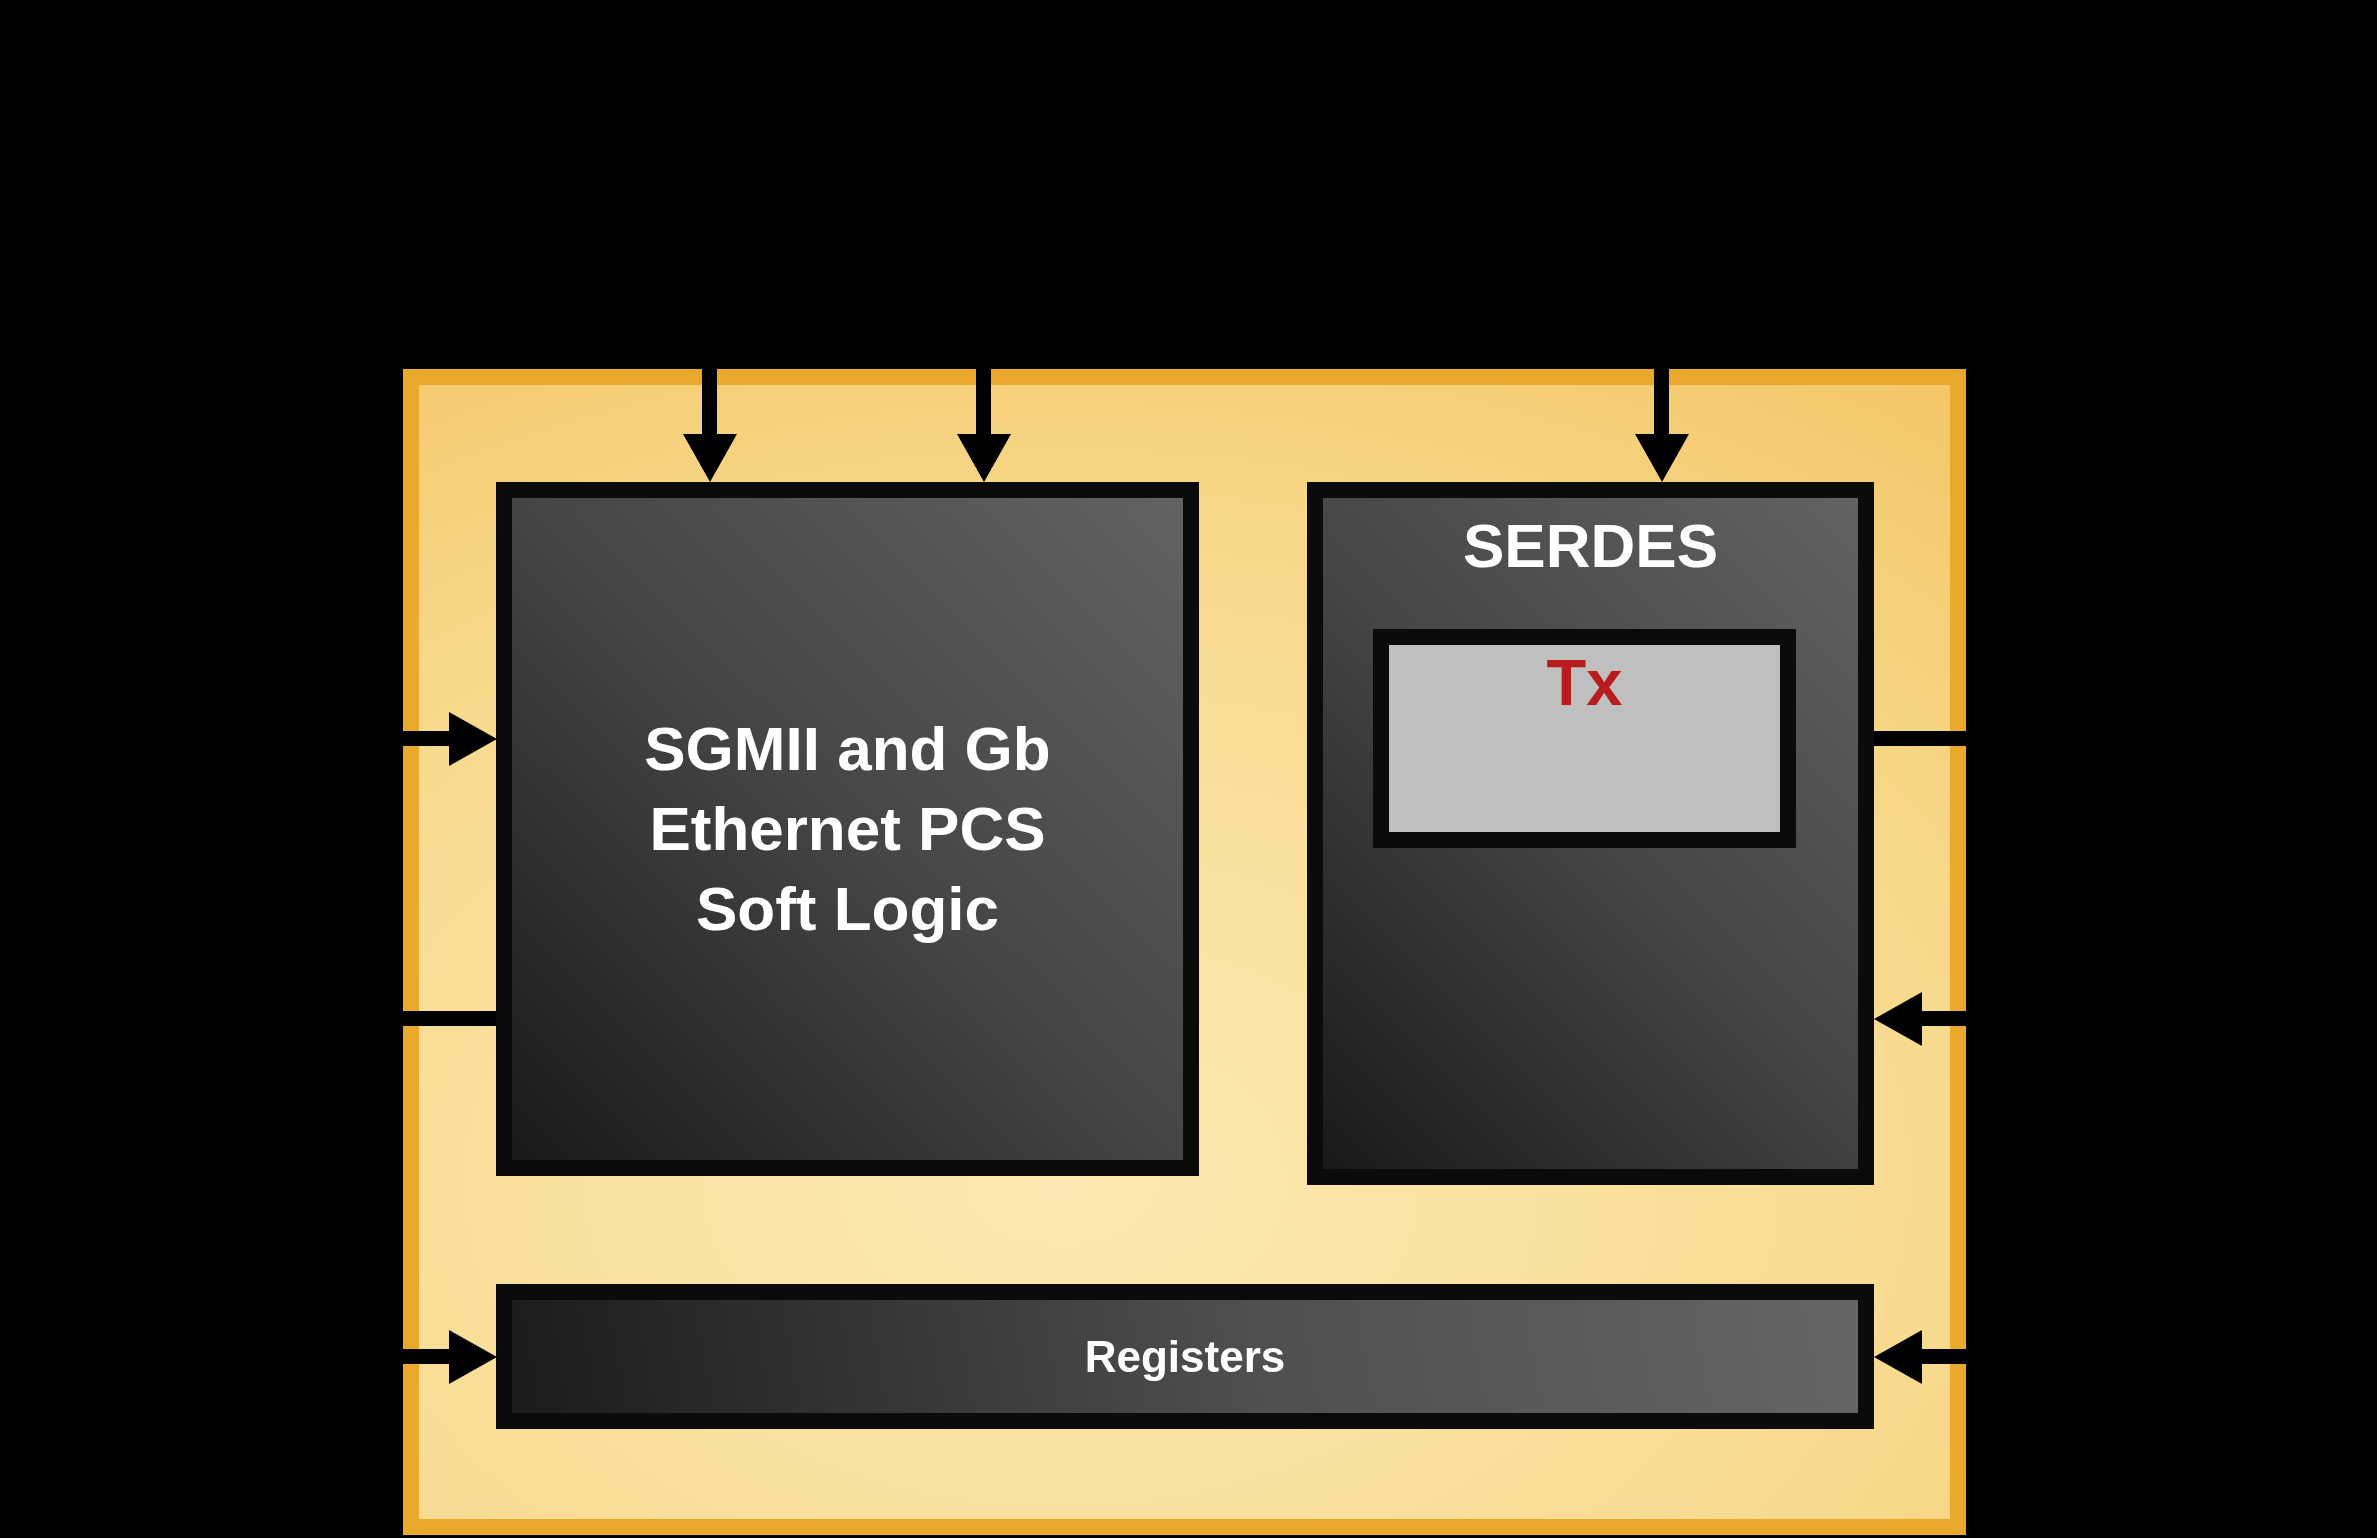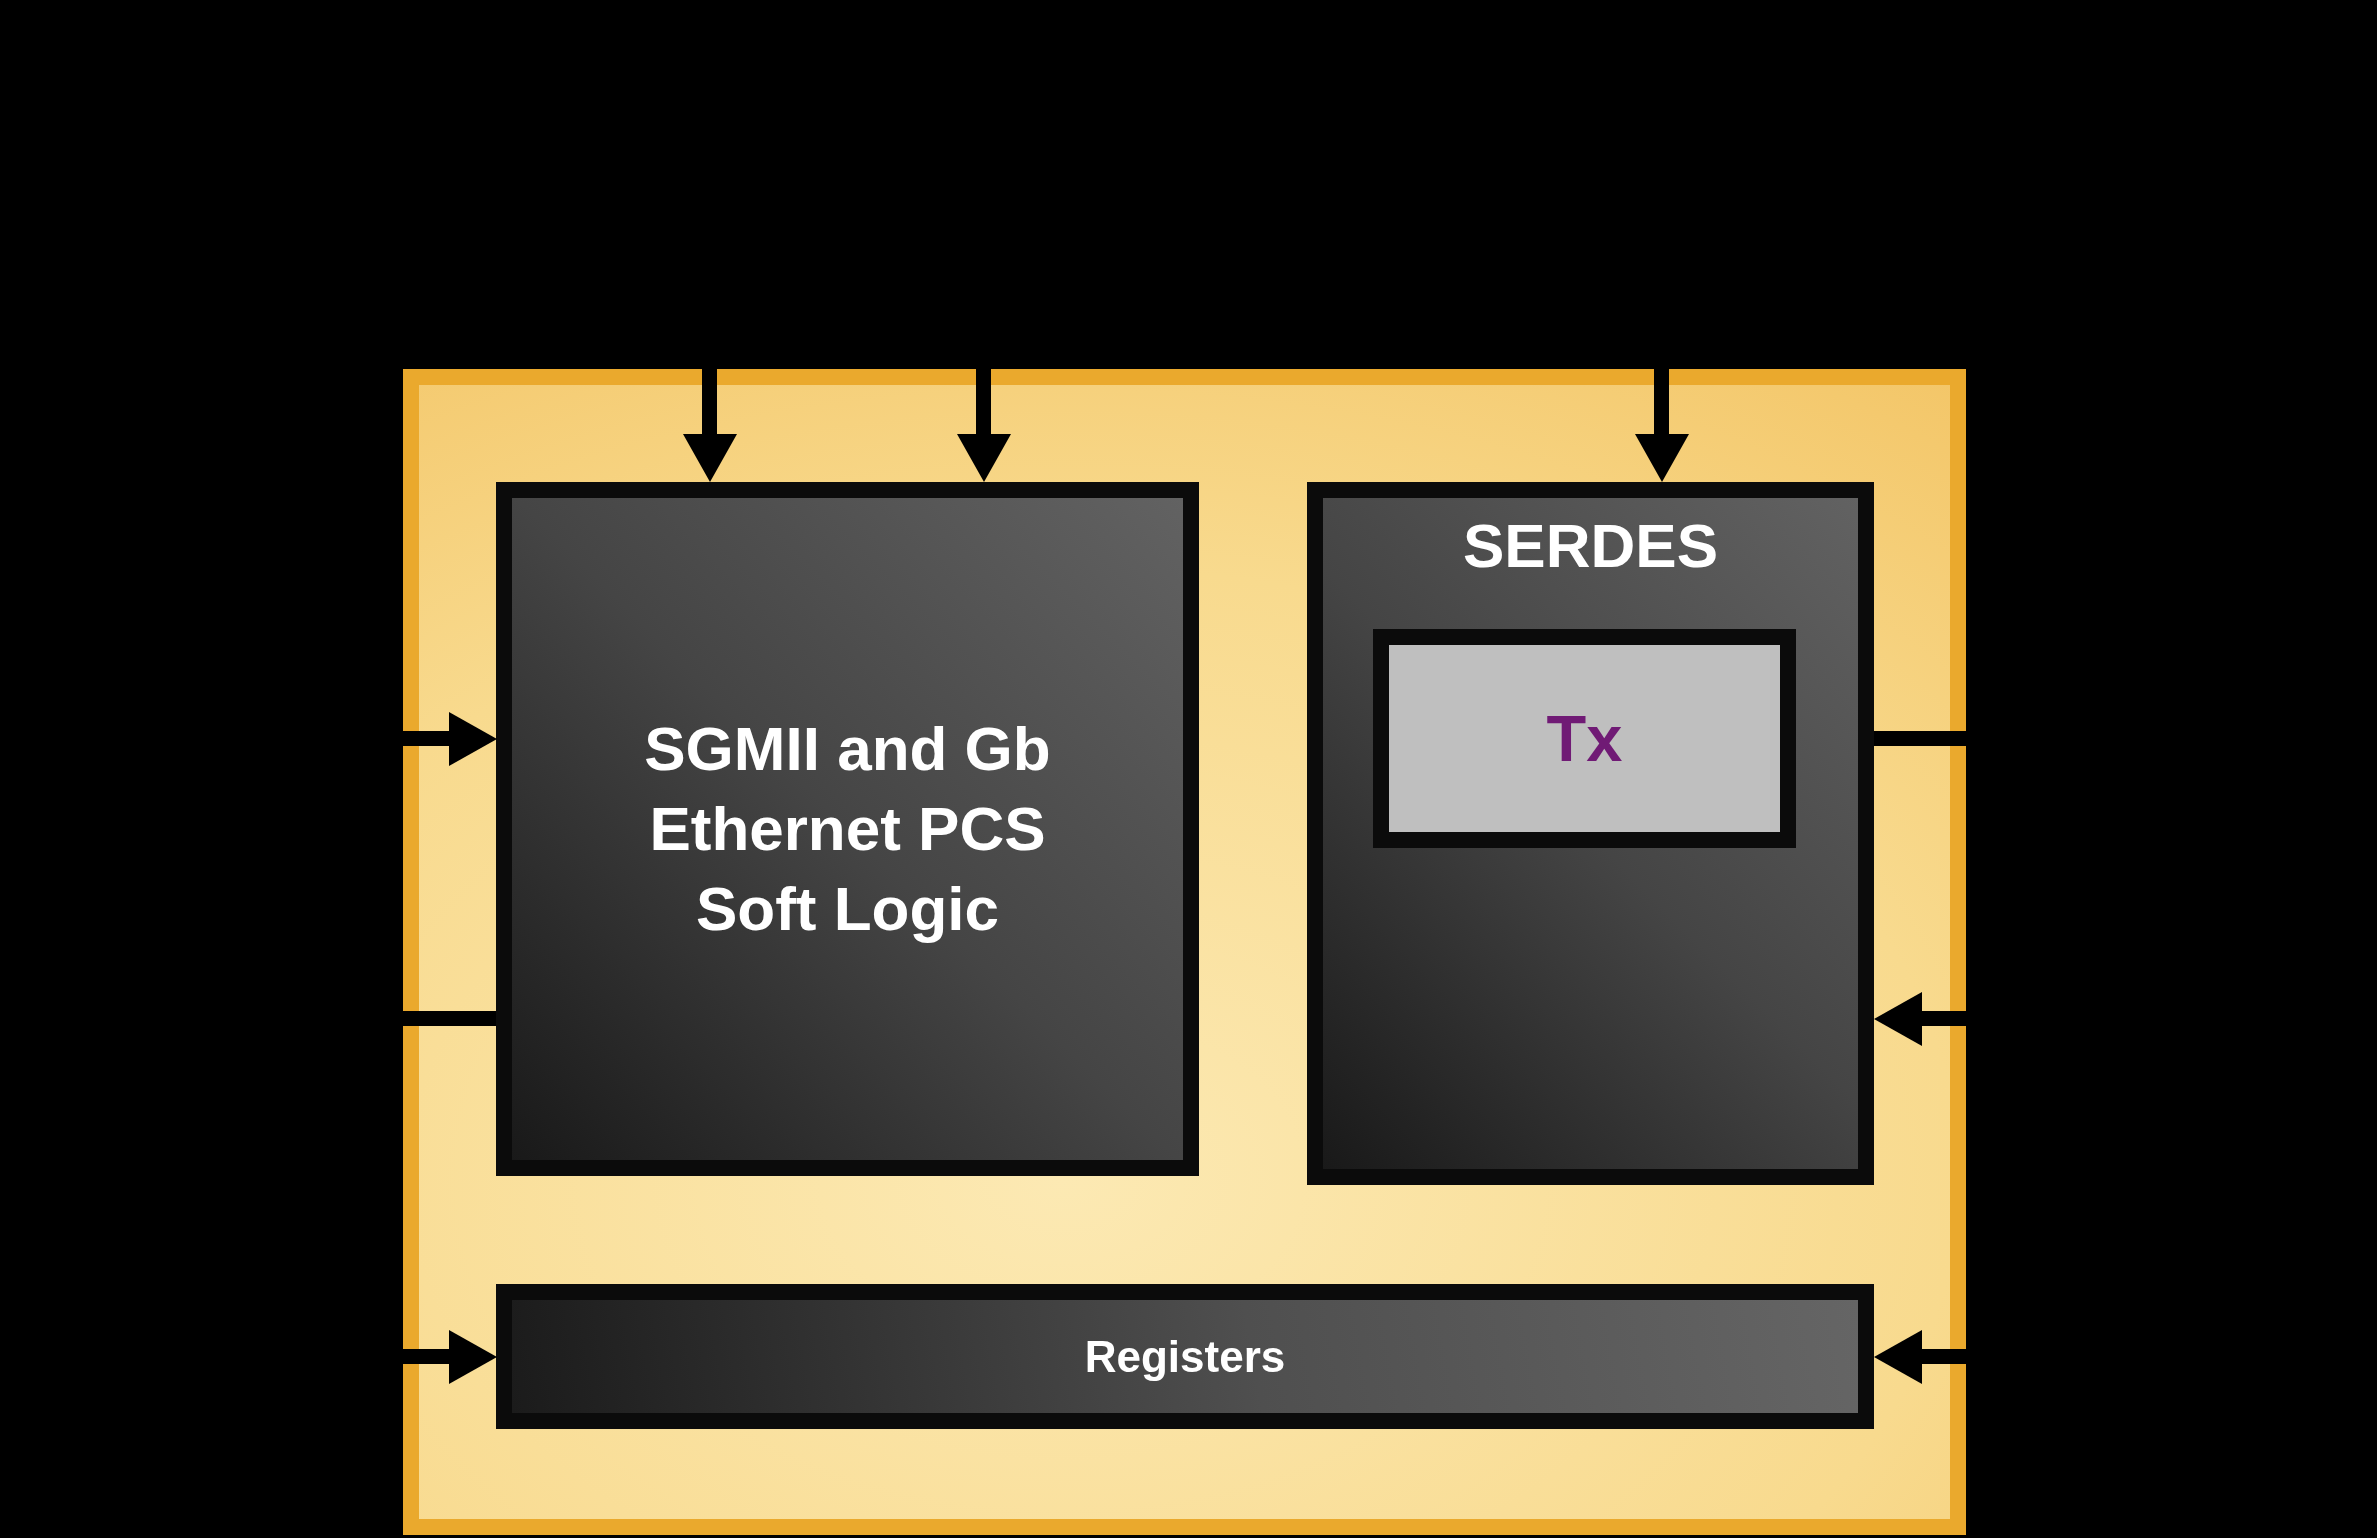--- a/index.html
+++ b/index.html
@@ -57,25 +57,25 @@
     font-size: 62px;
     line-height: 70px;
     font-weight: bold;
     color: #ffffff;
   }
   .inner-box {
     position: absolute;
     box-sizing: border-box;
     border: 16px solid #0b0b0b;
     background: #bfbfbf;
-    color: #701a75;
+    color: #b91c1c;
     font-weight: bold;
     font-size: 65px;
     display: flex;
-    align-items: center;
+    align-items: flex-start;
     justify-content: center;
   }
   .tx { left: 1373px; top: 629px;  width: 423px; height: 219px; }
   .rx { left: 1373px; top: 909px; width: 423px; height: 219px; }
   .registers {
     left: 496px; top: 1284px;
     width: 1378px; height: 145px;
     background: linear-gradient(80deg, #1b1b1b 0%, #4f4f4f 55%, #656565 100%);
     display: flex;
     align-items: center;

